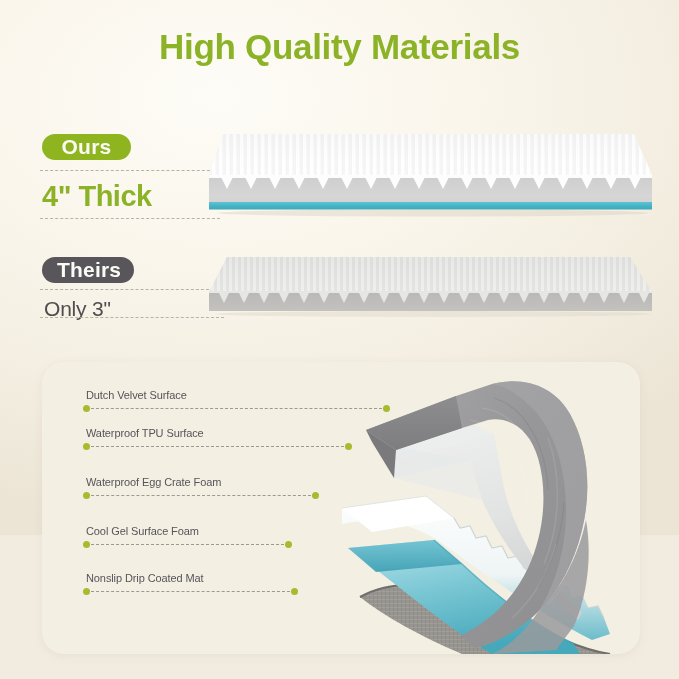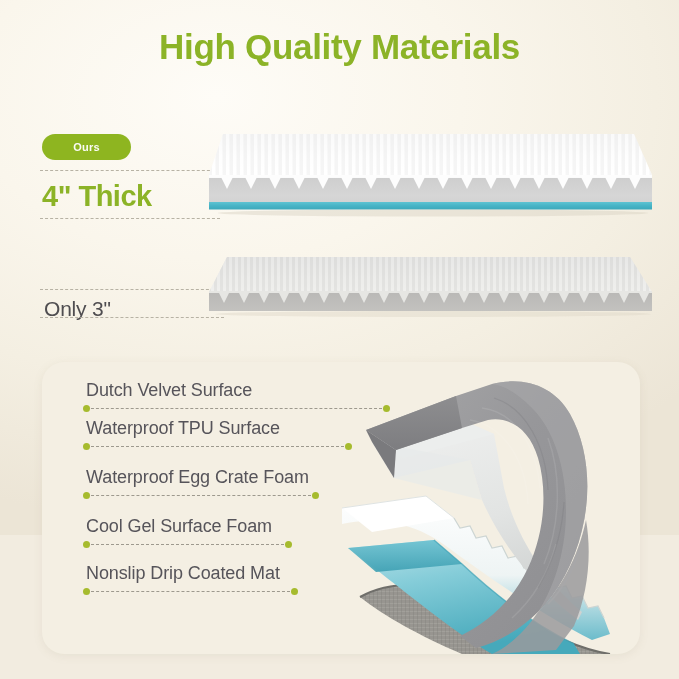--- a/index.html
+++ b/index.html
@@ -35,21 +35,21 @@
     color: #8cb327;
   }
 
   
   .pill {
     position: absolute;
     height: 26px;
     line-height: 26px;
     border-radius: 13px;
     color: #fbfbf6;
-    font-size: 11px;
+    font-size: 21px;
     font-weight: bold;
     text-align: center;
     padding: 0 15px;
     box-sizing: border-box;
     letter-spacing: 0.2px;
   }
   #pill-ours {
     left: 42px;
     top: 134px;
     background: #8eb520;
@@ -124,21 +124,21 @@
   .layer-row {
     position: absolute;
     left: 0;
     width: 100%;
     height: 0;
   }
   .layer-text {
     position: absolute;
     left: 44px;
     bottom: 7px;
-    font-size: 18px;
+    font-size: 11px;
     color: #56545a;
     white-space: nowrap;
     letter-spacing: -0.1px;
   }
   .layer-line {
     position: absolute;
     left: 44px;
     top: 0;
     height: 0;
     border-top: 1px dashed #9d998e;
@@ -209,20 +209,21 @@
     </g>
     <g fill="#fdfdfd">
       <path d="M4,46 L16,46 L22,58 L28,46 L40,46 L46,58 L52,46 L64,46 L70,58 L76,46 L88,46 L94,58 L100,46 L112,46 L118,58 L124,46 L136,46 L142,58 L148,46 L160,46 L166,58 L172,46 L184,46 L190,58 L196,46 L208,46 L214,58 L220,46 L232,46 L238,58 L244,46 L256,46 L262,58 L268,46 L280,46 L286,58 L292,46 L304,46 L310,58 L316,46 L328,46 L334,58 L340,46 L352,46 L358,58 L364,46 L376,46 L382,58 L388,46 L400,46 L406,58 L412,46 L424,46 L430,58 L436,46 L447,46 L447,44 L4,44 Z"></path>
     </g>
 
     <rect x="4" y="71" width="443" height="7.5" fill="url(#ourGel)"></rect>
 
     <ellipse cx="228" cy="82" rx="215" ry="3.5" fill="#d8d1c0" opacity="0.45"></ellipse>
   </svg>
 
+  <div class="pill" id="pill-theirs" style="background: rgb(88, 86, 90);">Theirs</div>
   <div class="measure-rule" id="rule-theirs-top"></div>
   <div class="measure-label" id="measure-theirs">Only 3"</div>
   <div class="measure-rule" id="rule-theirs-bot"></div>
 
   <svg id="mattress-theirs" viewBox="0 0 447 65">
     <defs>
       <linearGradient id="theirTopPersp" x1="0" y1="0" x2="0" y2="1">
         <stop offset="0%" stop-color="#dedede"></stop>
         <stop offset="60%" stop-color="#e9e9e7"></stop>
         <stop offset="100%" stop-color="#efefed"></stop>

